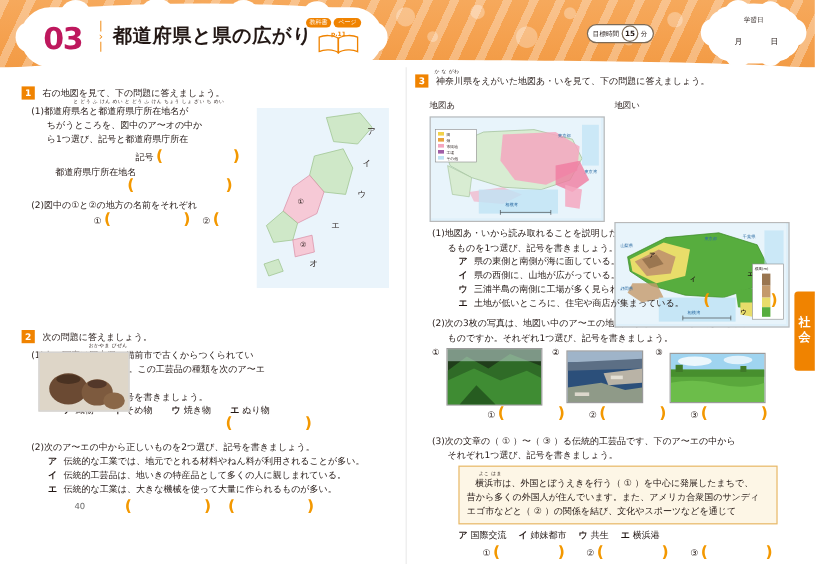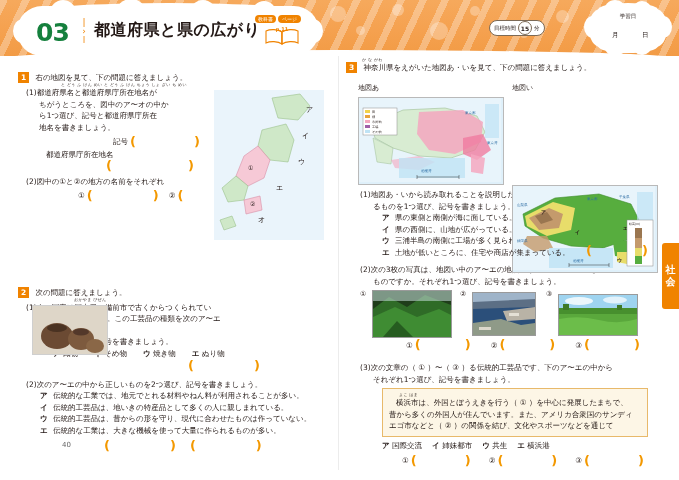--- a/index.html
+++ b/index.html
@@ -33,21 +33,21 @@
     box-shadow:0 0 0 3px #fff;
   }
   .title-cloud:before,.title-cloud:after{
     content:"";position:absolute;background:#fff;border-radius:50%;
   }
   .title-cloud:before{left:14px;top:-6px;width:270px;height:18px;}
   .title-cloud:after{left:14px;bottom:-6px;width:270px;height:18px;}
   .cloud-dot{position:absolute;background:#fff;border-radius:50%;}
   .unit-no{
     position:absolute;left:16px;top:9px;
-    font-size:25px;font-weight:bold;color:#15803d;letter-spacing:-1px;
+    font-size:25px;font-weight:bold;color:#be185d;letter-spacing:-1px;
     font-family:"DejaVu Sans",sans-serif;
   }
   .unit-sep{
     position:absolute;left:59px;top:9px;width:10px;height:26px;
     color:#f08300;font-size:9px;line-height:9px;text-align:center;
   }
   .title-jp{
     position:absolute;left:74px;top:11px;
     font-size:16px;font-weight:bold;color:#231815;letter-spacing:.5px;
   }
@@ -225,21 +225,20 @@
       <div class="qblock">
         <div class="qhead">
           <span class="qnum">1</span>
           <span class="t" style="width:160px;">右の地図を見て、下の問題に答えましょう。</span>
         </div>
         <div class="sub" style="width:175px;">
           <div class="rt" style="margin-left:35px;">と どう ふ けん めい    と どう ふ けん ちょう しょ ざい ち めい</div>
           <div><span>(1)</span><span>都道府県名と都道府県庁所在地名が</span></div>
           <div class="indent">ちがうところを、図中のア〜オの中か</div>
           <div class="indent">ら1つ選び、記号と都道府県庁所在</div>
-          <div class="indent">地名を書きましょう。</div>
         </div>
 
         <div style="margin-left:95px;margin-top:4px;" class="ansline">
           <span>記号</span>
           <span class="paren">(</span>
           <span class="blank" style="width:54px;"></span>
           <span class="paren">)</span>
         </div>
         <div style="margin-left:28px;margin-top:3px;font-size:7.5px;">都道府県庁所在地名</div>
         <div style="margin-left:88px;margin-top:1px;" class="ansline">
@@ -318,21 +317,20 @@
             <ellipse cx="48" cy="26" rx="8" ry="3.5" fill="#53382a"></ellipse>
             <ellipse cx="62" cy="40" rx="9" ry="7" fill="#8a6747"></ellipse>
           </svg>
         </div>
 
         <div class="sub" style="margin-top:8px;width:270px;">
           <div><span>(2)</span><span>次のア〜エの中から正しいものを2つ選び、記号を書きましょう。</span></div>
         </div>
         <div class="choice"><span class="mk">ア</span><span>伝統的な工業では、地元でとれる材料やねん料が利用されることが多い。</span></div>
         <div class="choice"><span class="mk">イ</span><span>伝統的工芸品は、地いきの特産品として多くの人に親しまれている。</span></div>
-        <div class="choice"><span class="mk">ウ</span><span>伝統的工芸品は、昔からの形を守り、現代に合わせたものは作っていない。</span></div>
         <div class="choice"><span class="mk">エ</span><span>伝統的な工業は、大きな機械を使って大量に作られるものが多い。</span></div>
 
         <div style="margin-left:86px;margin-top:5px;display:flex;gap:14px;">
           <span class="ansline">
             <span class="paren">(</span>
             <span class="blank" style="width:56px;"></span>
             <span class="paren">)</span>
           </span>
           <span class="ansline">
             <span class="paren">(</span>

